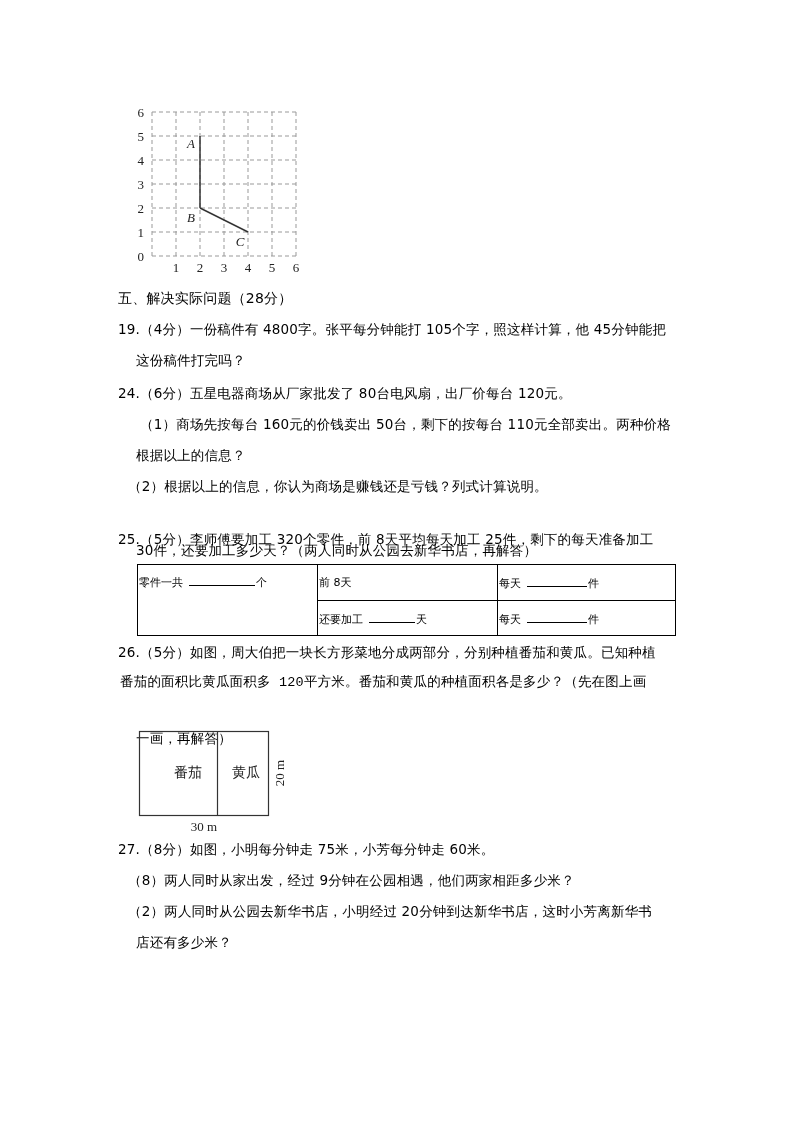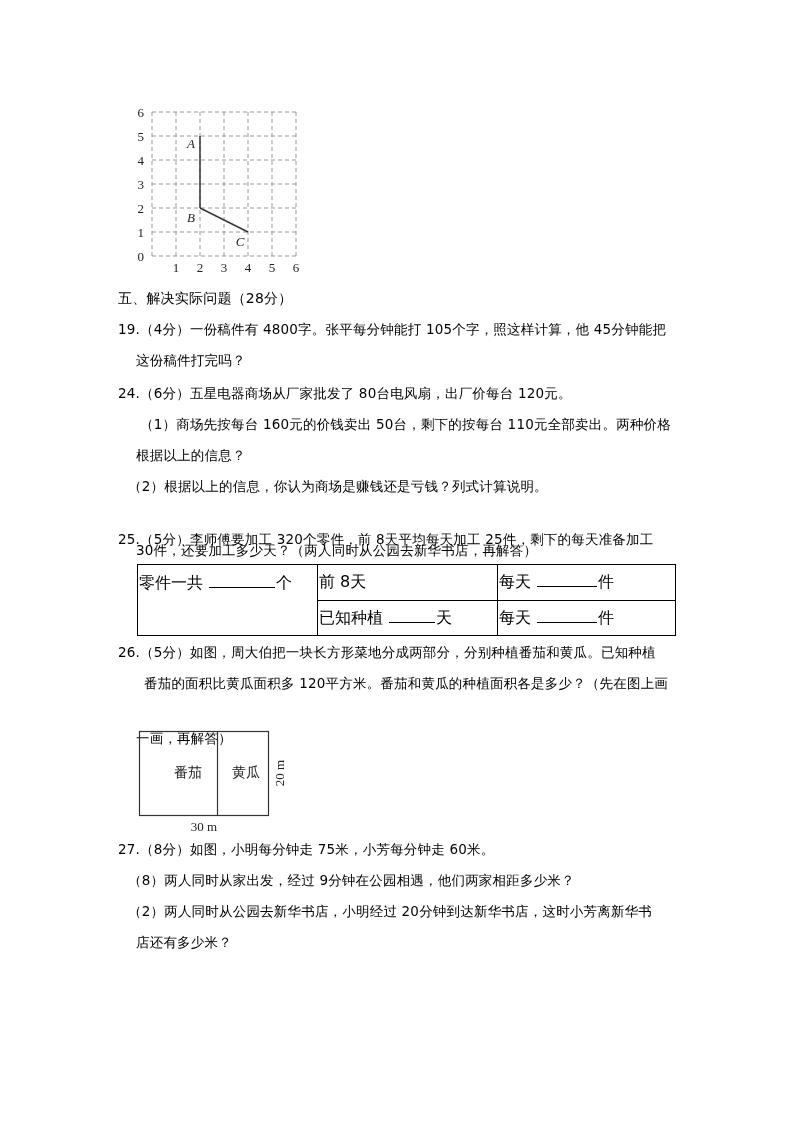--- a/index.html
+++ b/index.html
@@ -1,21 +1,21 @@
 <!DOCTYPE html>
 <html><head>
 <meta charset="utf-8">
 <style>
   html, body { margin:0; padding:0; background:#ffffff; }
   body { width:794px; height:1123px; position:relative; overflow:hidden;
          font-family:"DejaVu Sans", sans-serif; color:#000; }
   .line { position:absolute; font-size:13.5px; line-height:16px; white-space:nowrap; letter-spacing:0.2px; }
   .section-title { font-weight:normal; font-size:14px; }
   .grid-svg { position:absolute; left:126px; top:100px; }
-  .tbl { position:absolute; left:137px; top:564px; width:539px; height:71px; border-collapse:collapse; font-size:16px; }
+  .tbl { position:absolute; left:137px; top:564px; width:539px; height:71px; border-collapse:collapse; font-size:11px; }
   .tbl td { border:1.2px solid #000; padding:0 0 0 1px; vertical-align:middle; white-space:nowrap; }
   .blank { display:inline-block; border-bottom:1px solid #000; height:12px; vertical-align:baseline; margin:0 1px 0 6px; }
   .field-svg { position:absolute; left:130px; top:725px; }
 </style>
 </head>
 <body>
 
 <svg class="grid-svg" width="180" height="180" viewBox="0 0 180 180">
   <g id="grid-lines">
       <line x1="26" x2="26" y1="156" y2="12" stroke="#999" stroke-width="1" stroke-dasharray="4,3"></line>
@@ -80,31 +80,31 @@
     </td>
     <td style="width:178px;">
       <span>前 8天</span>
     </td>
     <td>
       <span>每天</span><span class="blank" style="width:60px;"></span><span>件</span>
     </td>
   </tr>
   <tr style="height:35px;">
     <td>
-      <span>已知种植</span><span class="blank" style="width:46px;"></span><span>天</span>
+      <span>还要加工</span><span class="blank" style="width:46px;"></span><span>天</span>
     </td>
     <td>
       <span>每天</span><span class="blank" style="width:60px;"></span><span>件</span>
     </td>
   </tr>
 </tbody>
   </table>
 
 <div class="line" style="left:118px; top:644px;">26.（5分）如图，周大伯把一块长方形菜地分成两部分，分别种植番茄和黄瓜。已知种植</div>
-<div class="line" style="left:144px; top:675px;">番茄的面积比黄瓜面积多 120平方米。番茄和黄瓜的种植面积各是多少？（先在图上画</div>
+<div class="line" style="left:120px; top:675px;font-family:Liberation Mono, monospace;">番茄的面积比黄瓜面积多 120平方米。番茄和黄瓜的种植面积各是多少？（先在图上画</div>
 <div class="line" style="left:136px; top:706px;margin-top:24px;">一画，再解答）</div>
 
 <svg class="field-svg" width="170" height="112" viewBox="0 0 170 112">
   <rect x="9.5" y="6.5" width="129" height="84" fill="none" stroke="#333" stroke-width="1.2"></rect>
   <line x1="87.5" y1="6.5" x2="87.5" y2="90.5" stroke="#333" stroke-width="1.2"></line>
   <text x="58" y="52" font-size="14" text-anchor="middle" fill="#222" font-family="DejaVu Serif, serif">番茄</text>
   <text x="116" y="52" font-size="14" text-anchor="middle" fill="#222" font-family="DejaVu Serif, serif">黄瓜</text>
   <text x="74" y="106" font-size="13" text-anchor="middle" fill="#222" font-family="Liberation Serif, serif">30 m</text>
   <text x="0" y="0" font-size="13" text-anchor="middle" fill="#222" font-family="Liberation Serif, serif" transform="translate(154,48) rotate(-90)">20 m</text>
 </svg>

